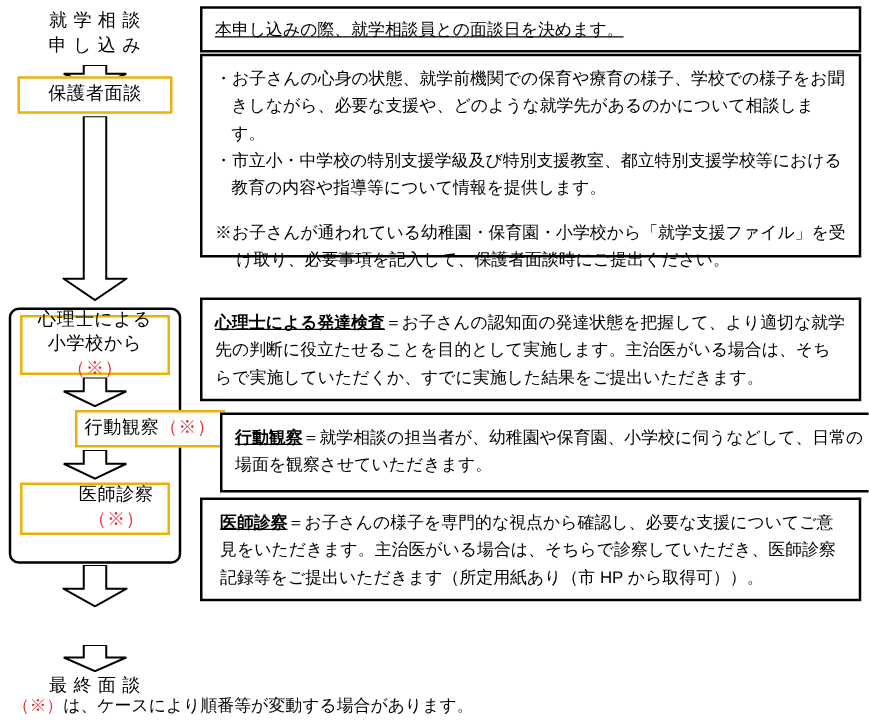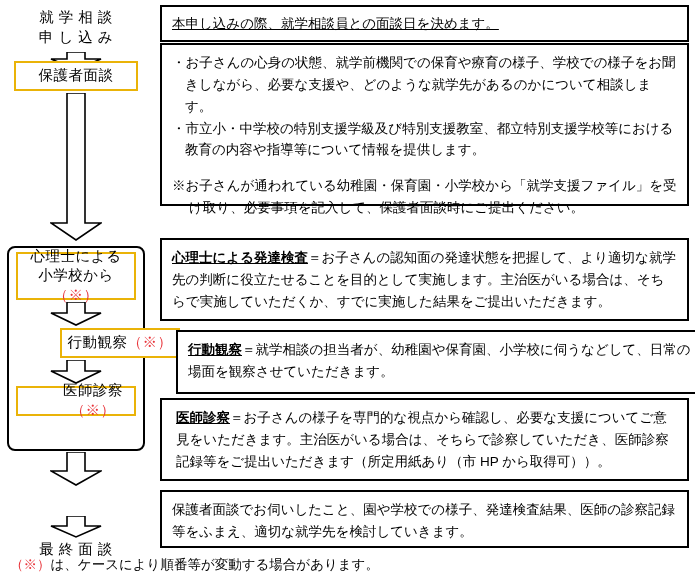--- a/index.html
+++ b/index.html
@@ -144,21 +144,21 @@
         <span>行動観察</span><span class="asterisk">（※）</span>
       </span>
     </div>
 
     <div class="arrow" style="left:50px; top:360px;">
       <svg width="52" height="24" viewBox="0 0 52 24">
         <polygon points="17,0 35,0 35,11 51,11 26,23 1,11 17,11" fill="#ffffff" stroke="#000000" stroke-width="1.6"></polygon>
       </svg>
     </div>
 
-    <div class="node" style="left:16px; top:386px; width:120px; height:30px;padding-left:36px;">
+    <div class="node" style="left:16px; top:386px; width:120px; height:42px;padding-left:36px;">
       <span>
         <span>医師診察</span><span class="asterisk">（※）</span>
       </span>
     </div>
 
     <div class="arrow" style="left:50px; top:452px;">
       <svg width="52" height="34" viewBox="0 0 52 34">
         <polygon points="17,0 35,0 35,19 51,19 26,33 1,19 17,19" fill="#ffffff" stroke="#000000" stroke-width="1.6"></polygon>
       </svg>
     </div>
@@ -192,21 +192,18 @@
   </div>
 
   <div class="panel" style="left:176px; top:330px; width:529px; height:64px;">
     <p><span class="bold underline">行動観察</span><span>＝就学相談の担当者が、幼稚園や保育園、小学校に伺うなどして、日常の場面を観察させていただきます。</span></p>
   </div>
 
   <div class="panel" style="left:160px; top:398px; width:529px; height:83px;padding-left:14px;">
     <p><span class="bold underline">医師診察</span><span>＝お子さんの様子を専門的な視点から確認し、必要な支援についてご意見をいただきます。主治医がいる場合は、そちらで診察していただき、医師診察記録等をご提出いただきます（所定用紙あり（市 HP から取得可））。</span></p>
   </div>
 
-  <div class="panel" style="left:160px; top:490px; width:529px; height:58px;">
-    <p>保護者面談でお伺いしたこと、園や学校での様子、発達検査結果、医師の診察記録等をふまえ、適切な就学先を検討していきます。</p>
-  </div>
 
   <div class="footnote" style="left:10px; top:556px;font-family:Liberation Serif, serif;">
     <span class="asterisk">（※）</span><span>は、ケースにより順番等が変動する場合があります。</span>
   </div>
 
 </div>
 
 </body></html>

